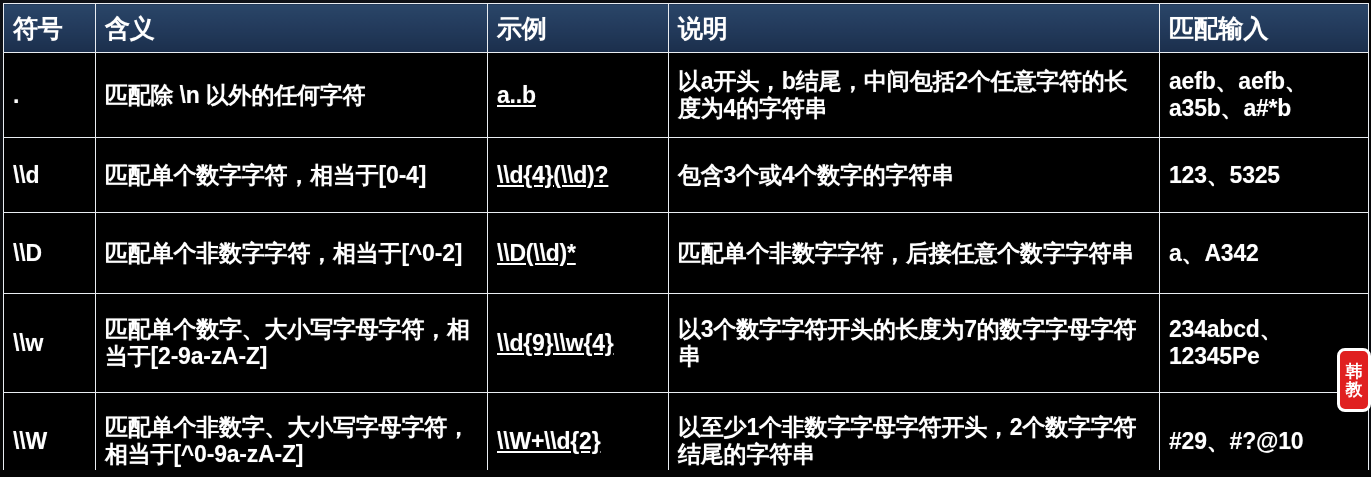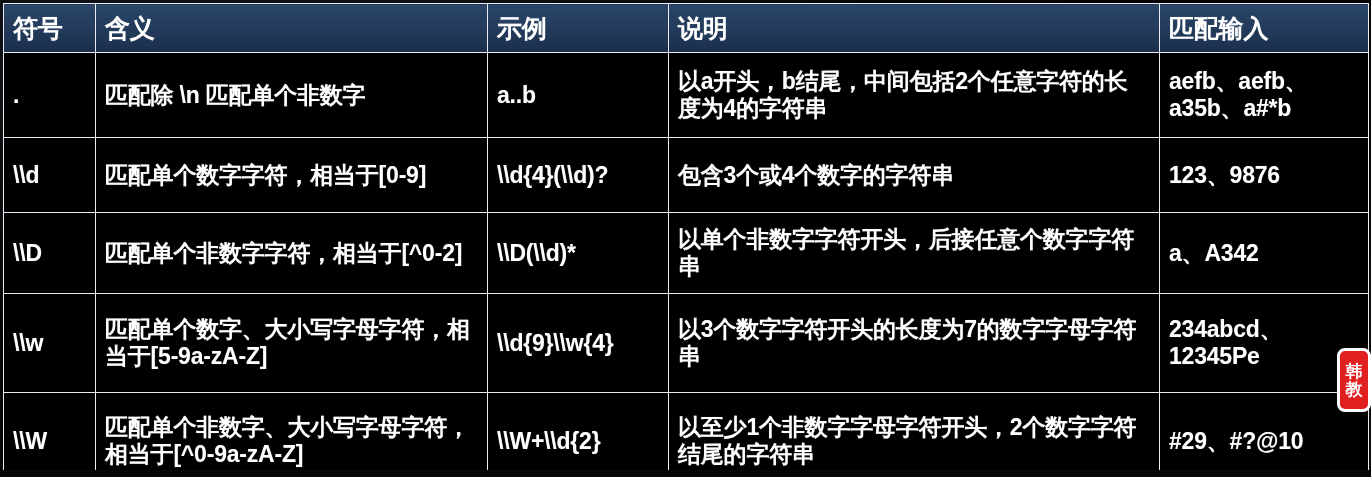--- a/index.html
+++ b/index.html
@@ -73,21 +73,21 @@
 
   
   col.c-symbol  { width: 92px;  }
   col.c-meaning { width: 392px; }
   col.c-example { width: 181px; }
   col.c-desc    { width: 491px; }
   col.c-input   { width: 209px; }
 
   td.sym   { font-size: 25px; }
   td.meaning, td.desc { font-size: 23px; }
-  td.example { font-size: 24px; }
+  td.example { font-size: 24px; text-decoration: underline; }
   td.input  { font-size: 24px; }
 
   
   tr.r0 td { height: 72px; }
   tr.r1 td { height: 62px; }
   tr.r2 td { height: 68px; }
   tr.r3 td { height: 86px; }
   tr.r4 td { height: 84px; }
 
   
@@ -145,42 +145,42 @@
         <th>符号</th>
         <th>含义</th>
         <th>示例</th>
         <th>说明</th>
         <th>匹配输入</th>
       </tr>
     </thead>
     <tbody>
       <tr class="r0">
         <td class="sym">.</td>
-        <td class="meaning">匹配除 \n 匹配单个非数字</td>
+        <td class="meaning">匹配除 \n 以外的任何字符</td>
         <td class="example">a..b</td>
         <td class="desc">以a开头，b结尾，中间包括2个任意字符的长度为4的字符串</td>
         <td class="input">aefb、aefb、a35b、a#*b</td>
       </tr>
       <tr class="r1">
         <td class="sym">\\d</td>
-        <td class="meaning">匹配单个数字字符，相当于[0-9]</td>
+        <td class="meaning">匹配单个数字字符，相当于[0-4]</td>
         <td class="example">\\d{4}(\\d)?</td>
         <td class="desc">包含3个或4个数字的字符串</td>
-        <td class="input">123、9876</td>
+        <td class="input">123、5325</td>
       </tr>
       <tr class="r2">
         <td class="sym">\\D</td>
         <td class="meaning">匹配单个非数字字符，相当于[^0-2]</td>
         <td class="example">\\D(\\d)*</td>
-        <td class="desc">以单个非数字字符开头，后接任意个数字字符串</td>
+        <td class="desc">匹配单个非数字字符，后接任意个数字字符串</td>
         <td class="input">a、A342</td>
       </tr>
       <tr class="r3">
         <td class="sym">\\w</td>
-        <td class="meaning">匹配单个数字、大小写字母字符，相当于[5-9a-zA-Z]</td>
+        <td class="meaning">匹配单个数字、大小写字母字符，相当于[2-9a-zA-Z]</td>
         <td class="example">\\d{9}\\w{4}</td>
         <td class="desc">以3个数字字符开头的长度为7的数字字母字符串</td>
         <td class="input">234abcd、12345Pe</td>
       </tr>
       <tr class="r4">
         <td class="sym">\\W</td>
         <td class="meaning">匹配单个非数字、大小写字母字符，相当于[^0-9a-zA-Z]</td>
         <td class="example">\\W+\\d{2}</td>
         <td class="desc">以至少1个非数字字母字符开头，2个数字字符结尾的字符串</td>
         <td class="input">#29、#?@10</td>

